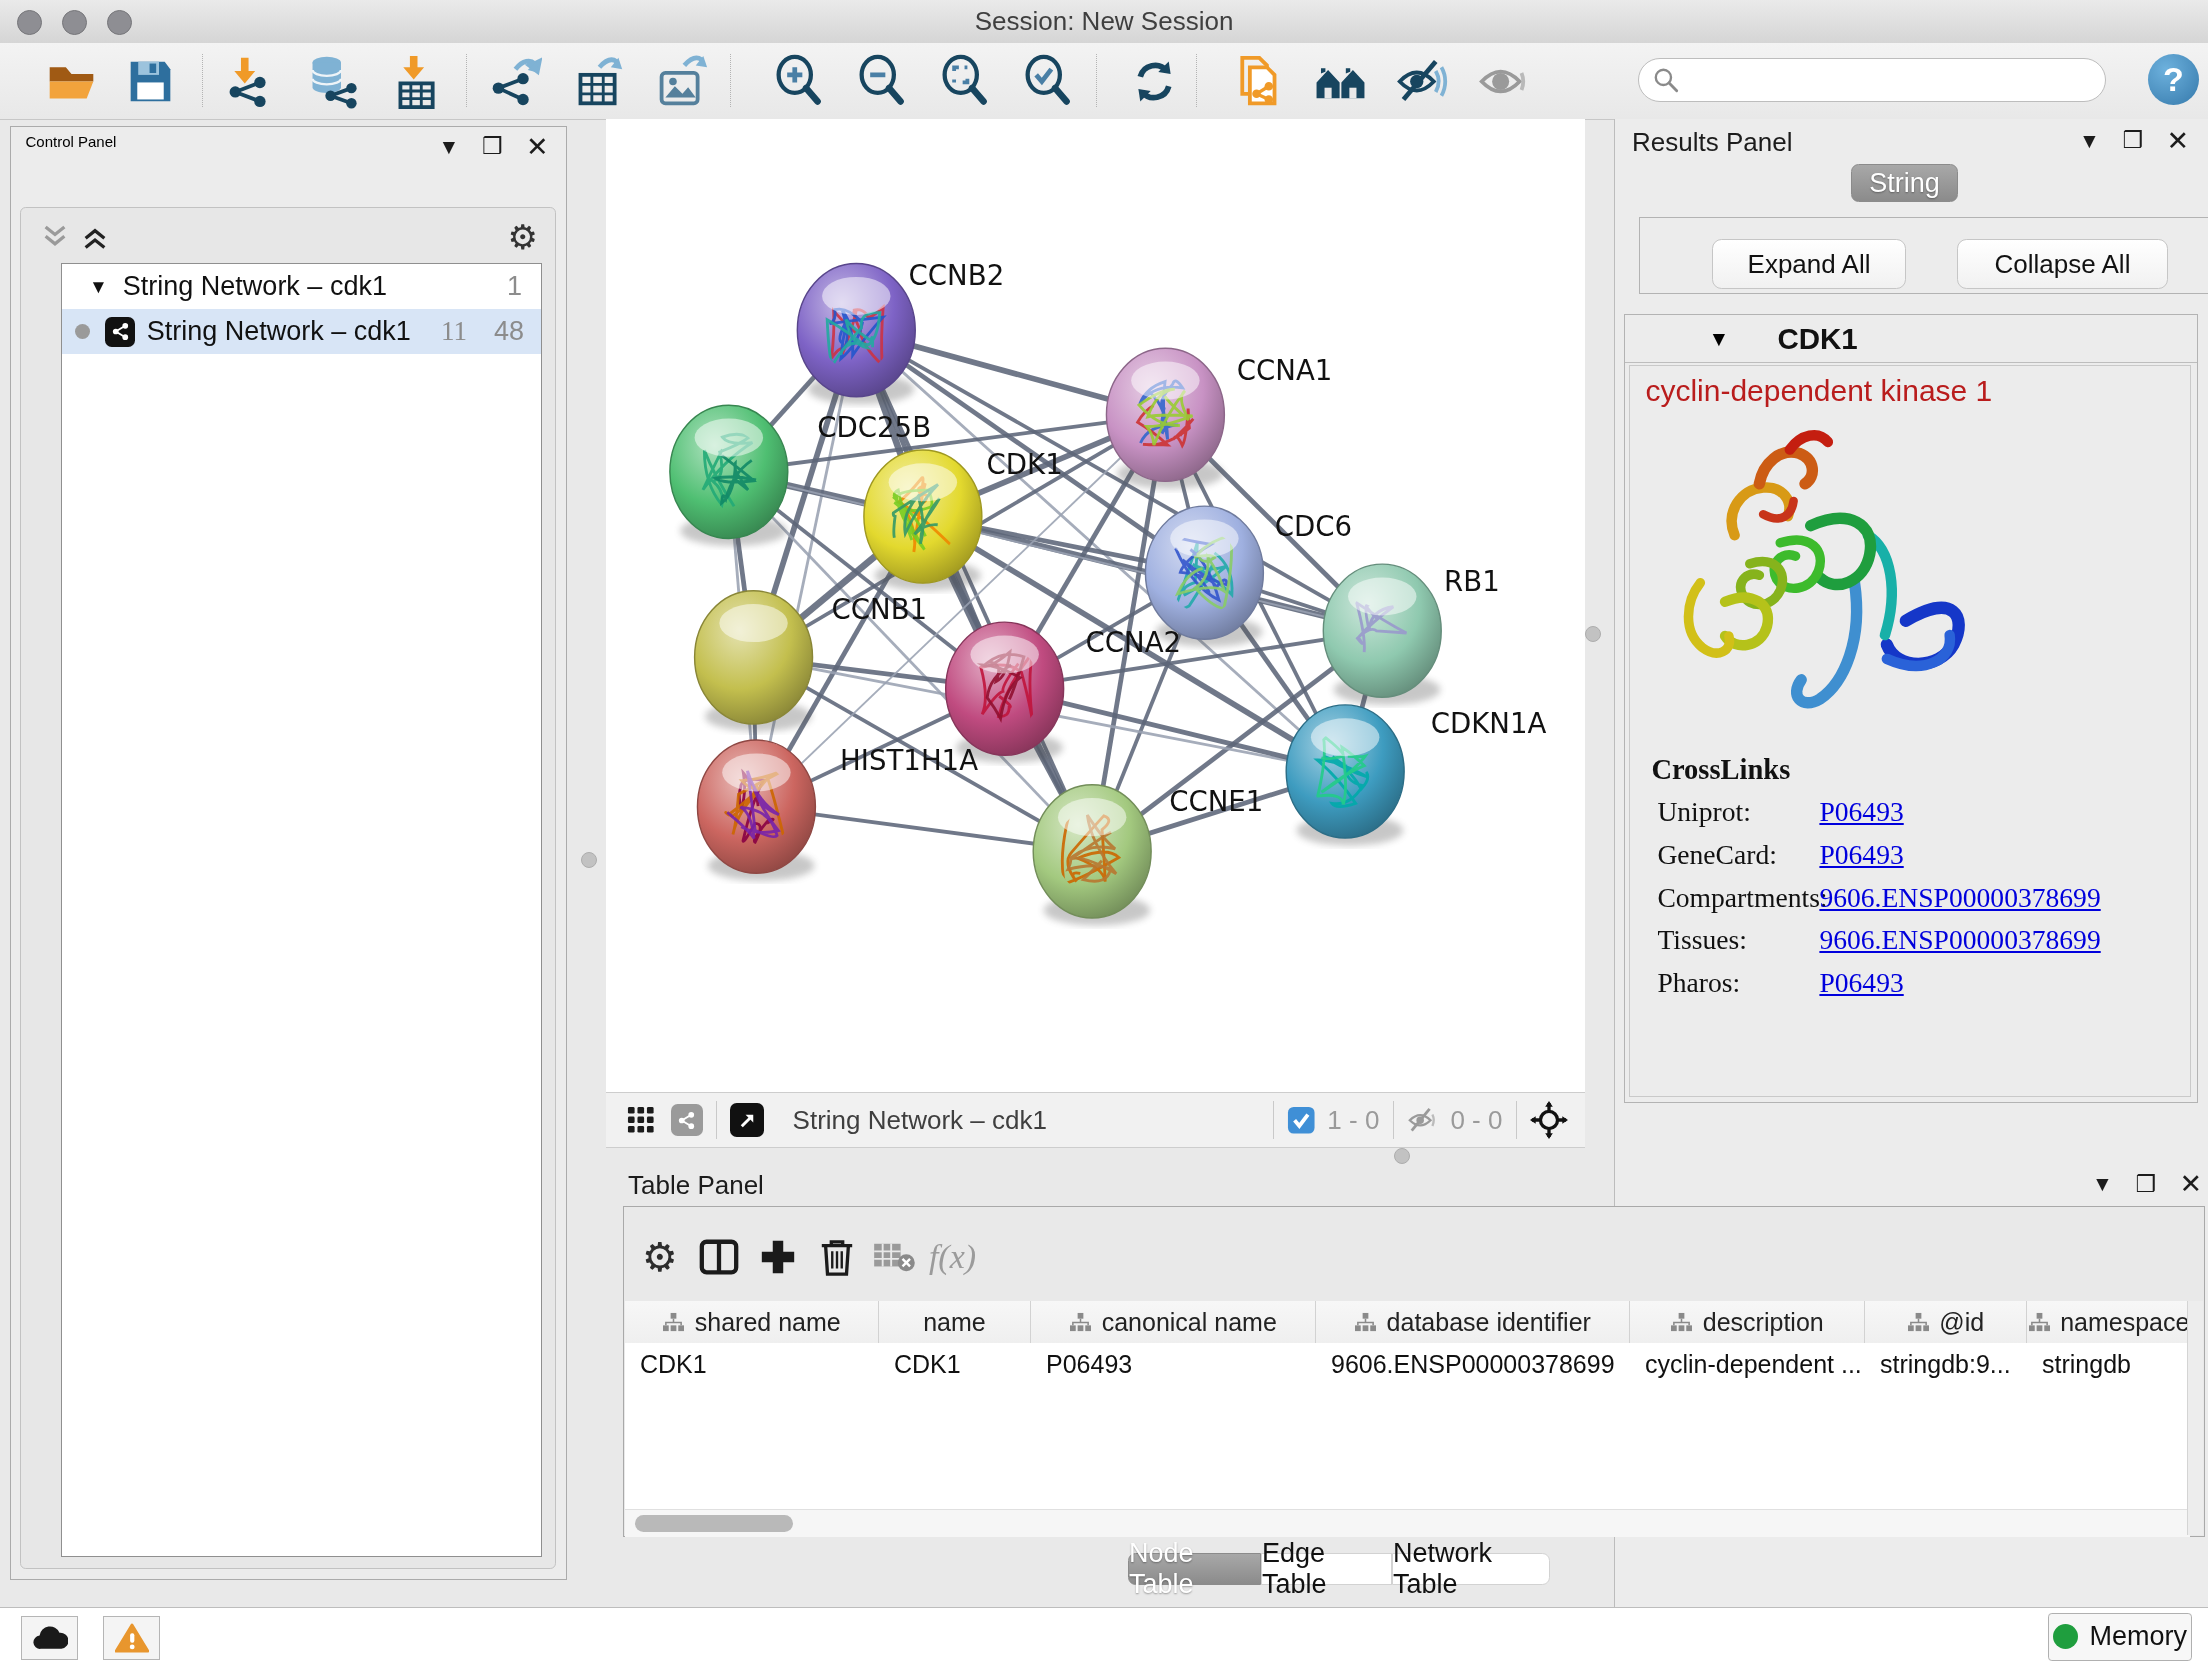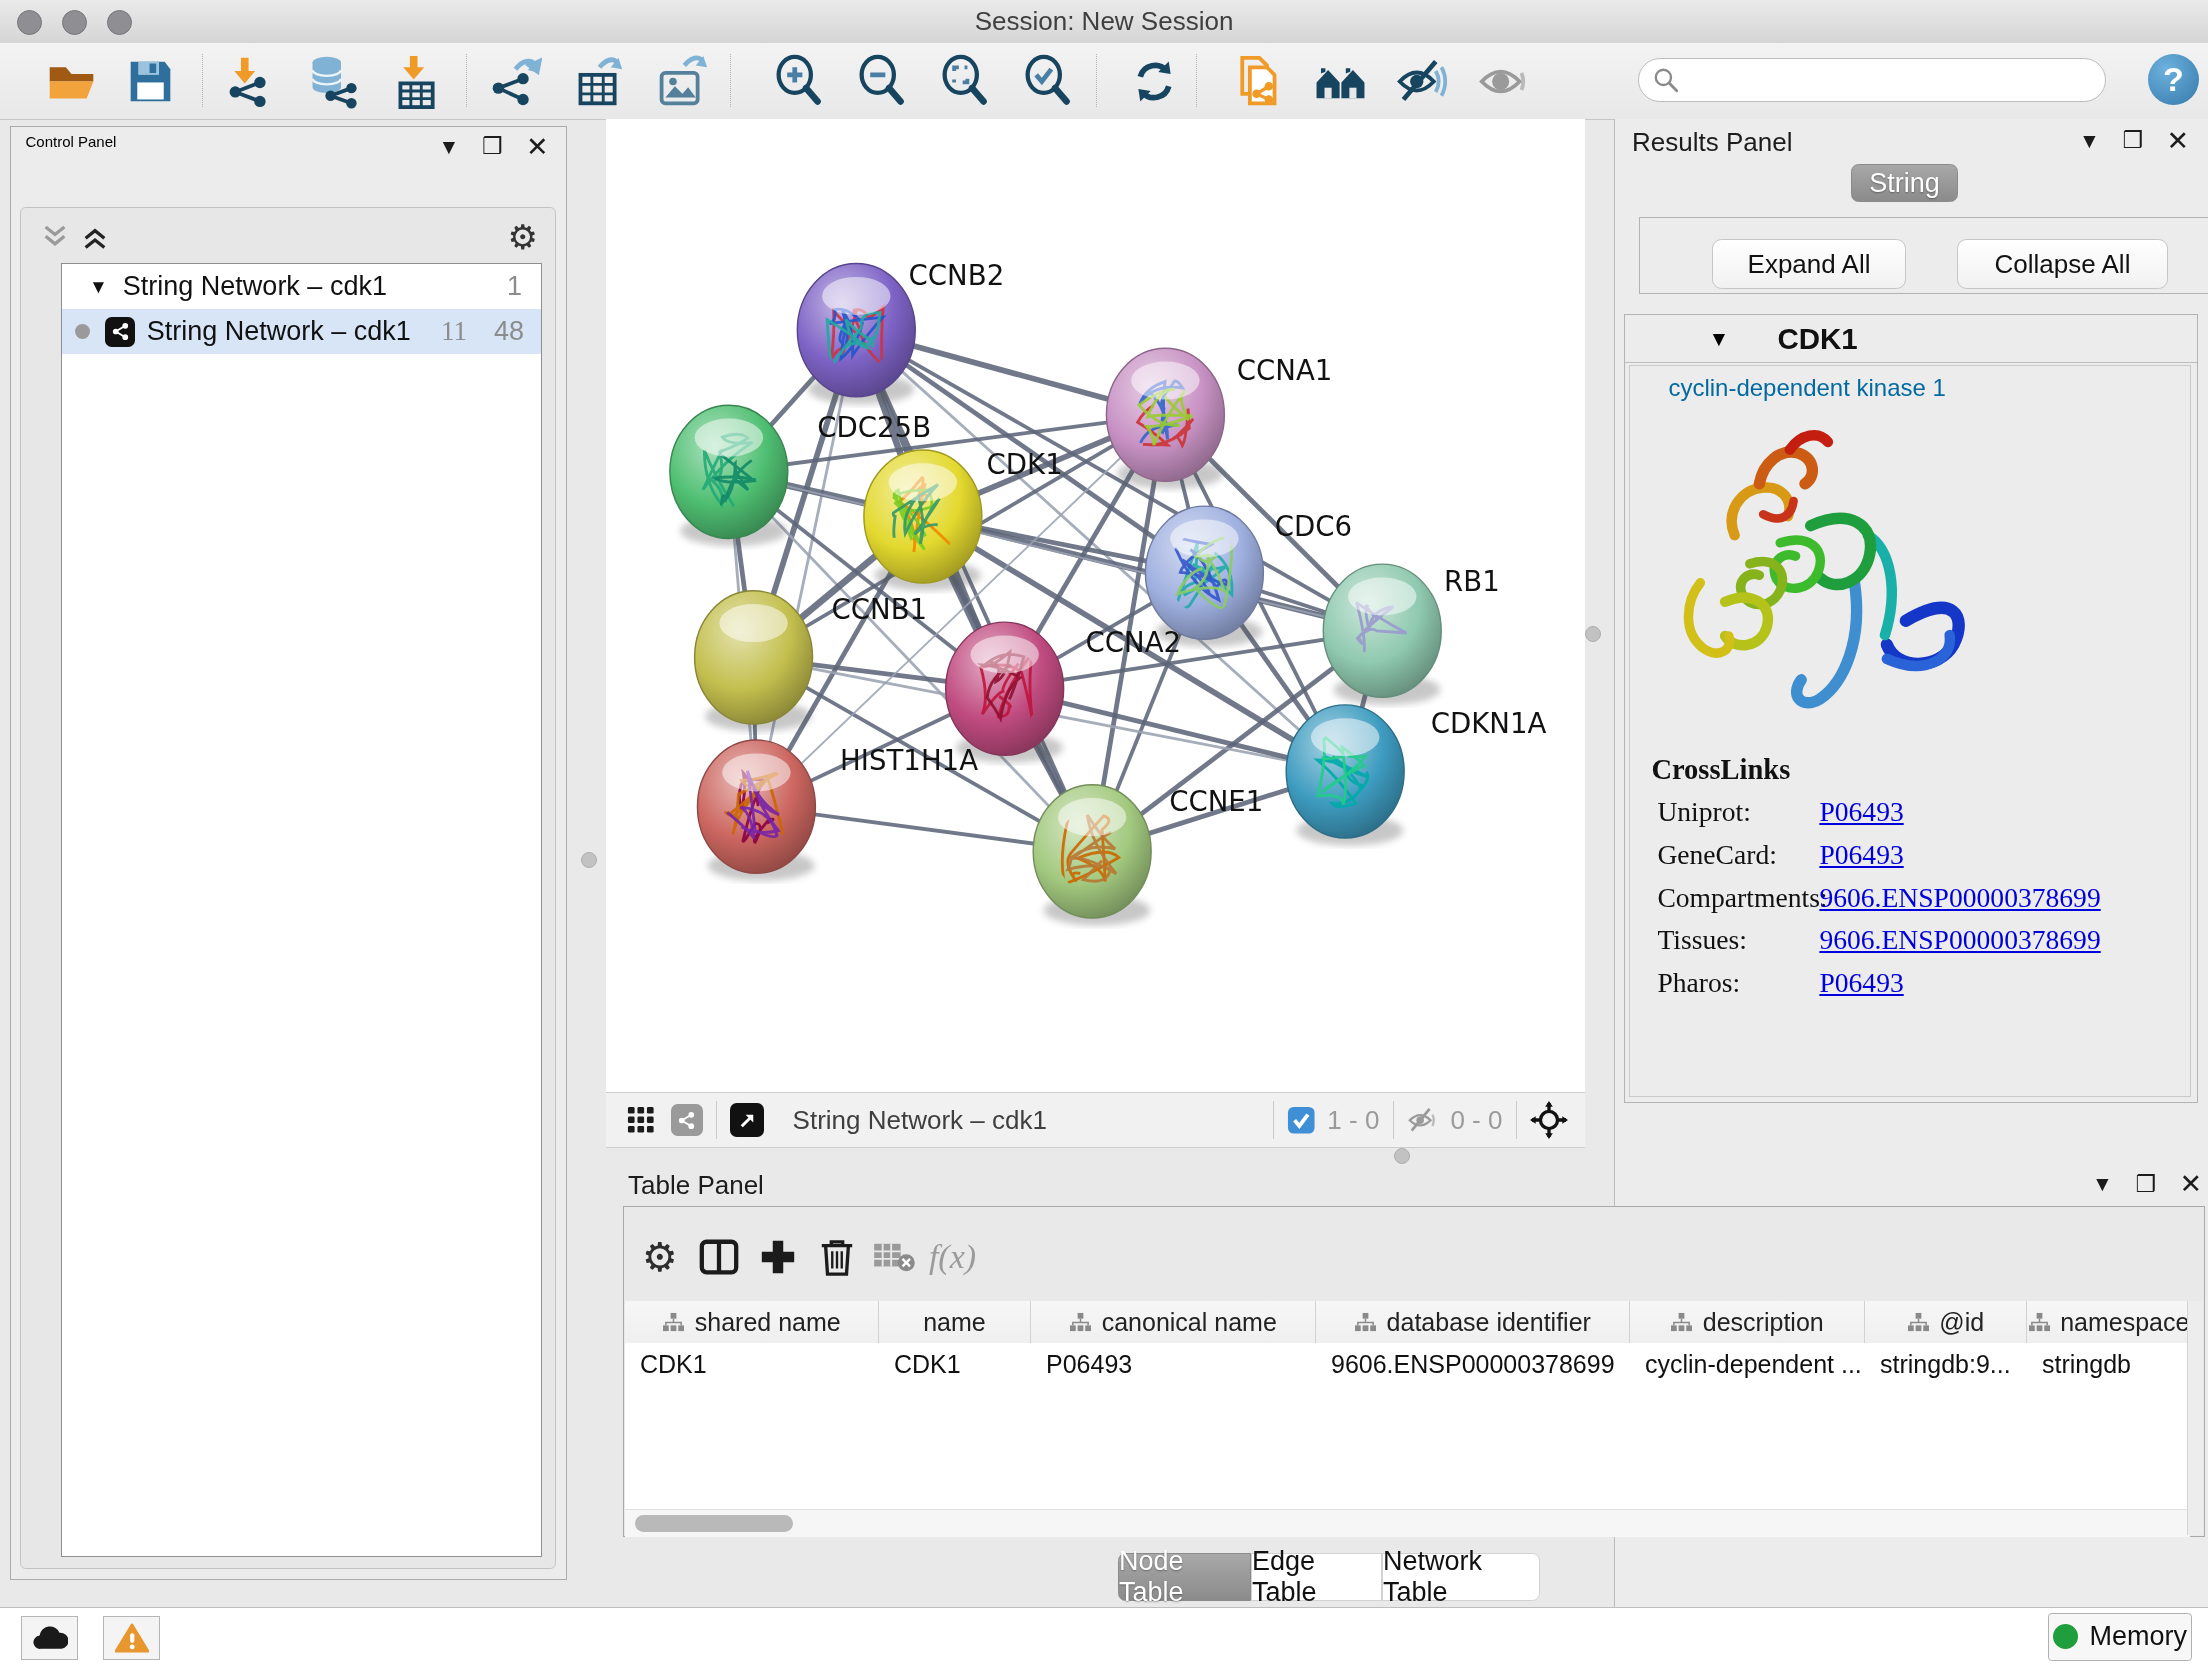--- a/index.html
+++ b/index.html
@@ -75,22 +75,22 @@
   .th{display:flex;align-items:center;justify-content:center;gap:9.5px;font-size:25px;color:#222;
     border-right:1px solid #d2d2d2;box-sizing:border-box;height:100%;}
   .trowdata{position:absolute;left:1px;top:136px;width:1565px;height:42px;background:#fff;display:flex;}
   .td{display:flex;align-items:center;font-size:25px;color:#111;padding-left:15px;box-sizing:border-box;height:100%;
       overflow:hidden;white-space:nowrap;}
   .twhite{position:absolute;left:1px;top:178px;width:1565px;height:124px;background:#fff;}
   .hscroll{position:absolute;left:1px;top:302px;width:1565px;height:27px;background:#f6f6f6;border-top:1px solid #e0e0e0;}
   .hthumb{position:absolute;left:9.5px;top:4.8px;width:158px;height:17px;border-radius:8.6px;background:#b9b9b9;}
   .vscroll{position:absolute;right:1px;top:94px;width:15px;height:234px;background:#ededed;border-left:1px solid #d4d4d4;}
 
-  .btab{position:absolute;top:0;height:48px;display:flex;align-items:center;justify-content:center;
-    font-size:27px;color:#111;background:#fff;border:1px solid #d2d2d2;box-sizing:border-box;}
+  .btab{position:absolute;top:0;height:32px;display:flex;align-items:center;justify-content:center;
+    font-size:27px;color:#111;background:#fff;border:1px solid #d2d2d2;box-sizing:border-box;margin-left:10px;}
   .btab.active{background:linear-gradient(#a8a8a8,#8b8b8b);color:#fff;border-color:#8b8b8b;text-shadow:0 1px 1.9px rgba(0,0,0,.35);}
 
   
   .statusbar{left:0;top:1607px;width:2208px;height:61px;background:#ffffff;border-top:1px solid #bdbdbd;box-sizing:border-box;}
   .sb-btn{position:absolute;top:7.6px;width:55px;height:42px;background:#f4f4f4;border:1.9px solid #b5b5b5;
     display:flex;align-items:center;justify-content:center;}
   .membtn{position:absolute;left:2048px;top:4.8px;width:142px;height:46px;background:#f7f7f7;border:1.9px solid #b0b0b0;
     border-radius:3.8px;display:flex;align-items:center;justify-content:center;gap:11.4px;font-size:27px;color:#111;}
   .memdot{width:25px;height:25px;border-radius:50%;background:#1f9e3e;}
 </style>
@@ -630,21 +630,21 @@
       <div class="wbtn" style="left:72px;width:192px;">Expand All</div>
       <div class="wbtn" style="left:301px;width:209px;margin-left:16px;">Collapse All</div>
     </div>
 
     <div class="resultsbox">
       <div class="gene-head">
         <span style="margin-left:84px;font-size:21px;">▼</span>
         <span style="margin-left:48px;font-size:29.5px;font-weight:bold;color:#111;">CDK1</span>
       </div>
       <div class="gene-body">
-        <div class="abs" style="left:38px;top:7.6px;font-size:24px;color:#0369a1;">cyclin-dependent kinase 1</div>
+        <div class="abs" style="left:15px;top:7.6px;font-size:30px;color:#b91c1c;">cyclin-dependent kinase 1</div>
 
         <svg class="abs" style="left:38px;top:55px;" width="314" height="314" viewBox="0 0 330 330">
           <g fill="none" stroke-linecap="round">
             <path d="M250 210 C300 180 315 205 300 235 C285 262 240 262 230 235" stroke="#1537c8" stroke-width="13"></path>
             <path d="M230 250 C270 268 300 250 296 225" stroke="#2a62d8" stroke-width="11"></path>
             <path d="M196 170 C205 230 185 275 160 292 C140 304 128 288 140 272" stroke="#3f8fd0" stroke-width="12"></path>
             <path d="M210 120 C235 135 242 180 228 225" stroke="#18b0a8" stroke-width="11"></path>
             <path d="M150 110 C190 92 218 108 212 140 C206 170 176 180 160 165" stroke="#1f9e3e" stroke-width="12"></path>
             <path d="M118 128 C150 118 166 136 158 158 C150 178 124 182 114 166 C106 150 120 136 134 142" stroke="#3dbb2c" stroke-width="10"></path>
             <path d="M86 150 C112 142 126 158 118 178 C110 196 86 198 78 182 C72 168 84 158 96 162" stroke="#86b31c" stroke-width="10"></path>

